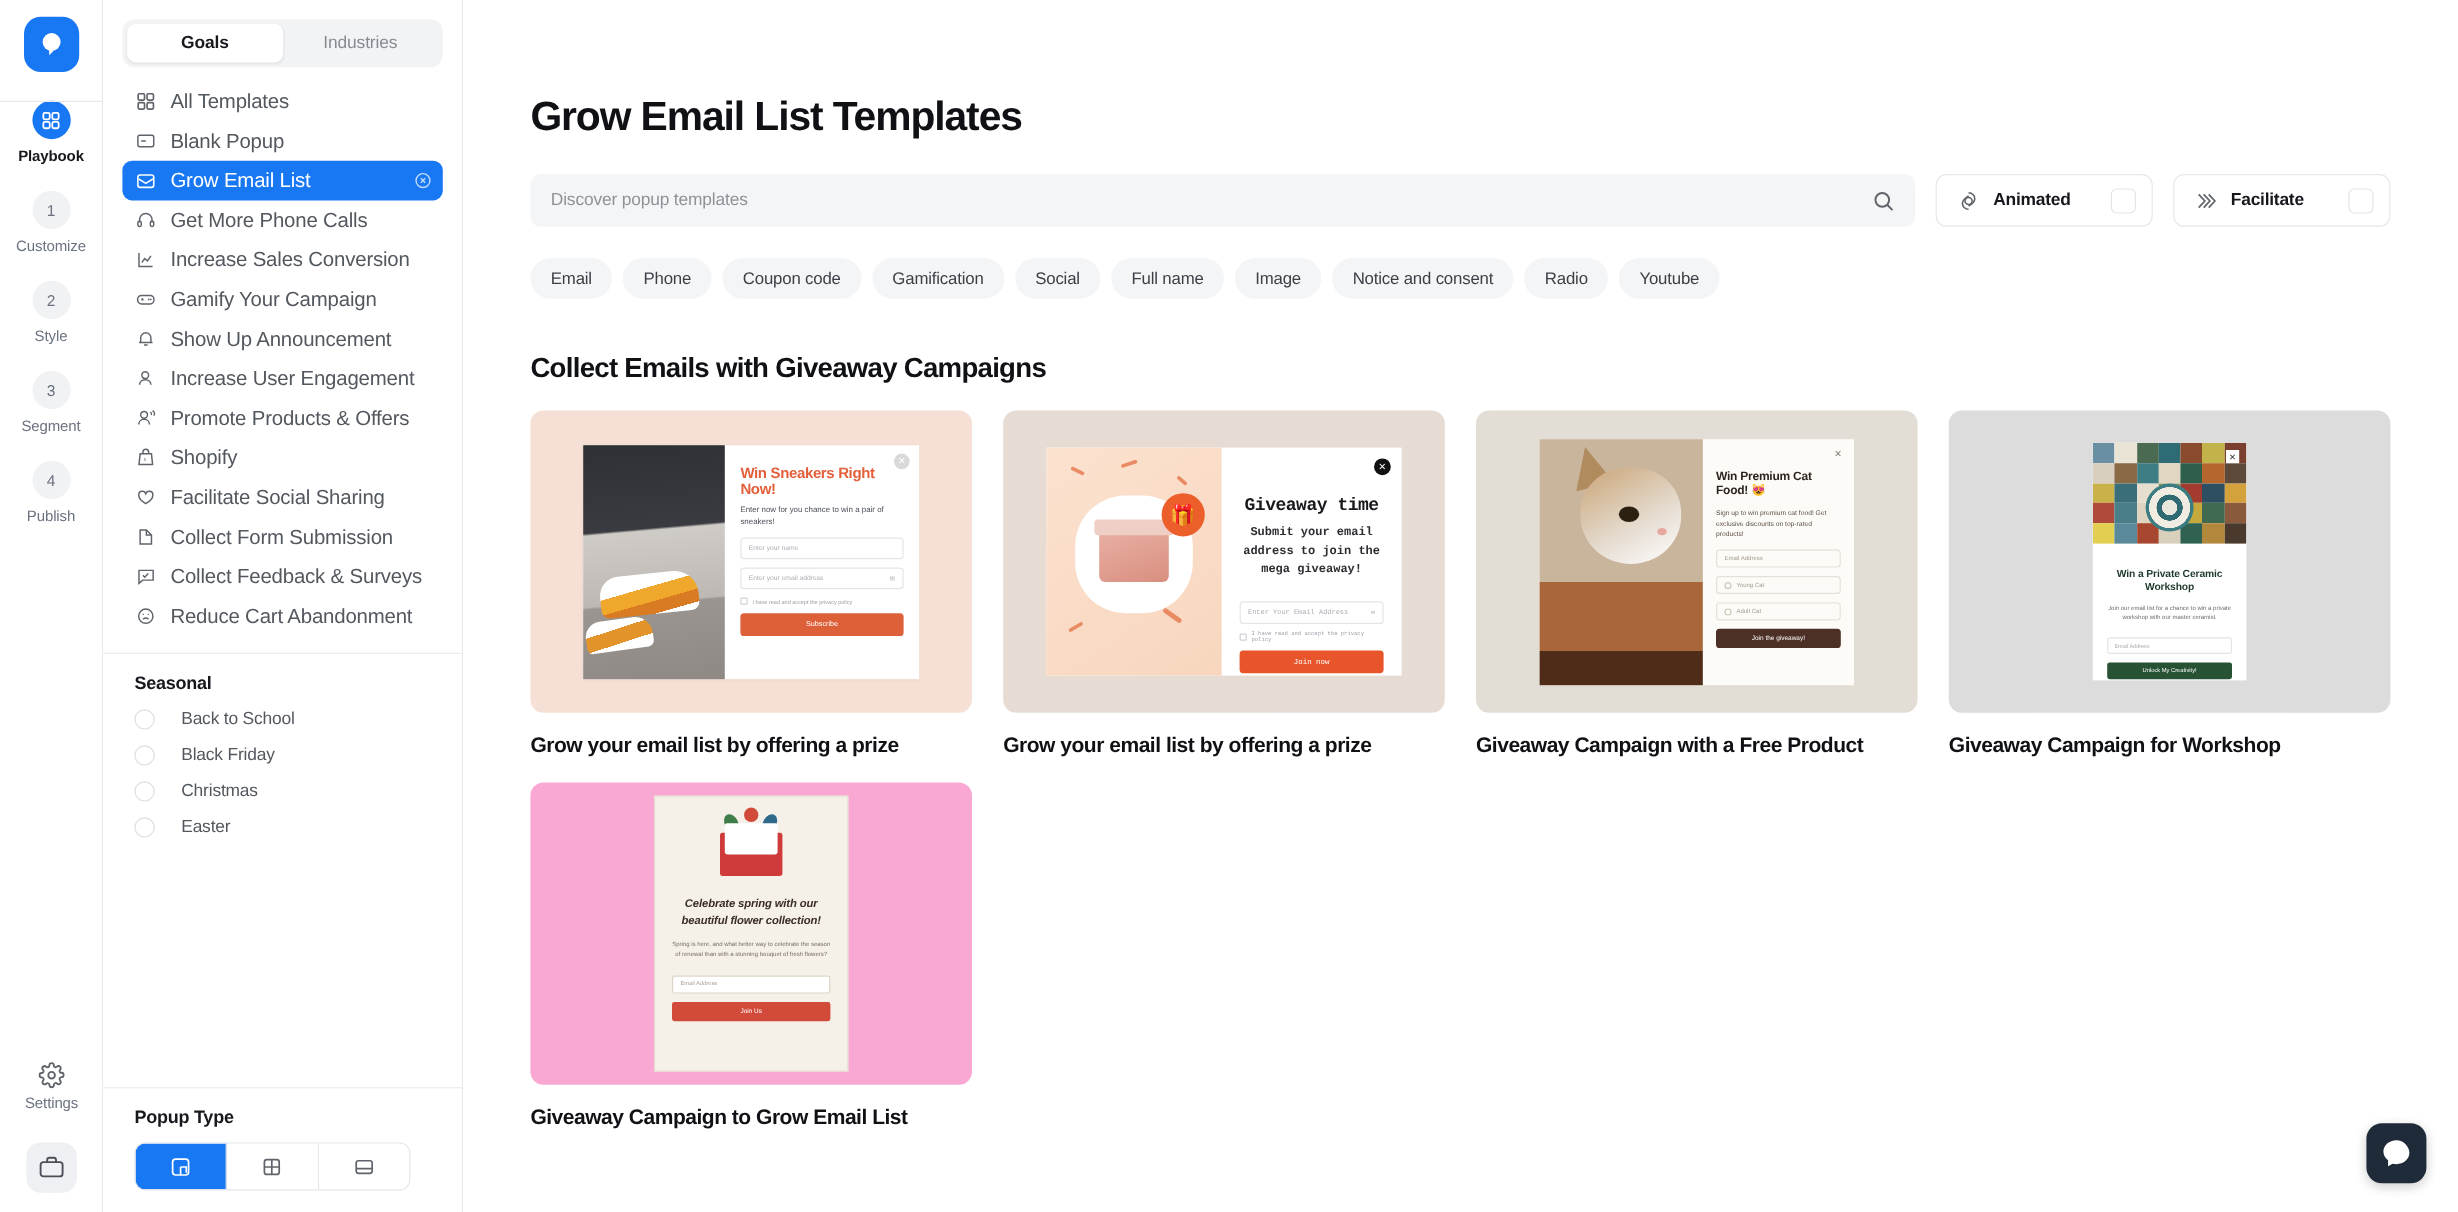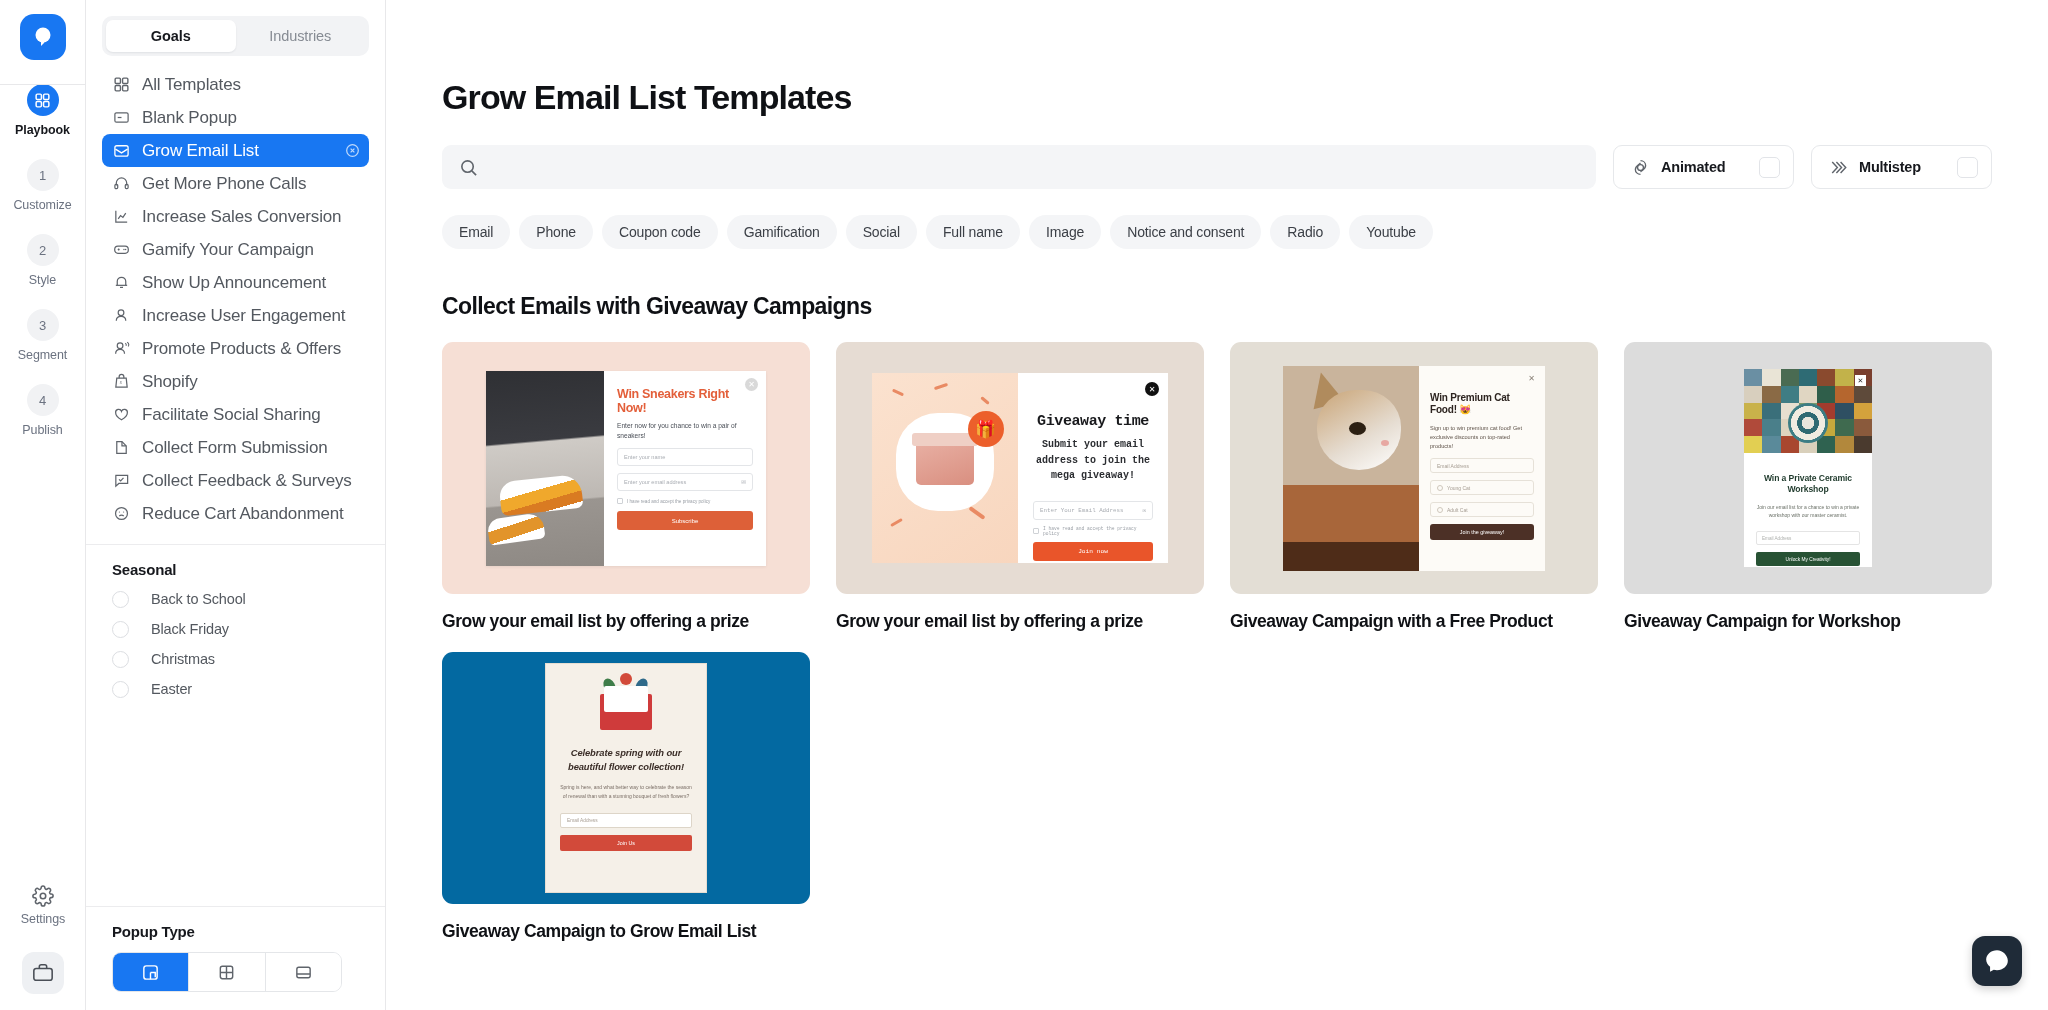--- a/index.html
+++ b/index.html
@@ -207,21 +207,21 @@
   .pop4 h4 { font-size: 8.6px; font-weight: 700; color: #1f3a2c; line-height: 1.3; letter-spacing: -0.1px;}
   .pop4 p { font-size: 5px; color: #6b7168; margin-top: 8px; line-height: 1.6; }
   .pop4 .inp { height: 14px; border: 1px solid #e4e4e4; border-radius: 2px; margin-top: 12px;
     font-size: 4.6px; color: #aeb0ad; display: flex; align-items: center; padding: 0 5px; text-align:left;}
   .pop4 .cta { height: 14px; background: #275234; border-radius: 2px; margin-top: 7px;
     display: flex; align-items: center; justify-content: center; color: #fff; font-size: 4.8px; }
   .pop4 .xbtn { position: absolute; right: 6px; top: 6px; width: 11px; height: 11px; background: #fff;
     display: flex; align-items: center; justify-content: center; font-size: 7px; color: #333; }
 
   
-  .t5 { background: #0369a1; }
+  .t5 { background: #f9a8d4; }
   .pop5 { width: 162px; height: 230px; background: #f5f0e8; border: 1px solid #e6ded2; position: relative; padding: 16px 14px 0 14px; text-align: center; }
   .pop5 .env { width: 52px; height: 44px; margin: 6px auto 0 auto; position: relative; }
   .pop5 .envbody { position: absolute; inset: 8px 0 0 0; background: #cf3b3b; border-radius: 2px; }
   .pop5 .envflap { position: absolute; left: 4px; top: 0; width: 44px; height: 26px; background: #fff; border-radius: 2px; }
   .pop5 .leaf { position: absolute; width: 11px; height: 16px; border-radius: 50% 50% 50% 50%; background: #3f7d4a; }
   .pop5 h4 { font-size: 9.4px; font-weight: 700; color: #3a2d27; margin-top: 16px; line-height: 1.45; font-style: italic; letter-spacing: -0.1px;}
   .pop5 p { font-size: 5px; color: #7a6e66; margin-top: 10px; line-height: 1.7; }
   .pop5 .inp { height: 15px; border: 1px solid #ddd5c8; background:#fff; border-radius: 2px; margin-top: 13px;
     font-size: 4.8px; color: #a89e93; display: flex; align-items: center; padding: 0 6px; text-align:left;}
   .pop5 .cta { height: 16px; background: #d24a3a; border-radius: 2px; margin-top: 7px;
@@ -510,20 +510,21 @@
     </div>
   </div>
 
   <div class="main">
     <div class="main-inner">
 
       <div class="page-title">Grow Email List Templates</div>
 
       <div class="searchrow">
         <div class="searchbox">
+          <input type="text" placeholder="Discover popup templates" style="">
           <svg class="search-ico" viewBox="0 0 20 20" fill="none" stroke="currentColor" stroke-width="1.7">
             <circle cx="9" cy="9" r="6"></circle>
               <path d="M13.5 13.5 18 18"></path>
             </svg>
         </div>
 
         <div class="togglebtn">
           <svg class="tico" viewBox="0 0 20 20" fill="none" stroke="currentColor" stroke-width="1.4">
             <path d="M10 2.8c3.2 0 5.4 2.4 5.4 5.2 0 3.4-2.9 4.6-5.4 6.6"></path>
             <path d="M10 17.2c-3.2 0-5.4-2.4-5.4-5.2 0-3.4 2.9-4.6 5.4-6.6"></path>
@@ -532,21 +533,21 @@
           <span class="tlabel">Animated</span>
           <span class="checkbox"></span>
         </div>
 
         <div class="togglebtn">
           <svg class="tico" viewBox="0 0 20 20" fill="none" stroke="currentColor" stroke-width="1.5">
             <path d="M12.2 4.2 17.6 10l-5.4 5.8"></path>
               <path d="M7.8 4.2 13.2 10l-5.4 5.8"></path>
               <path d="M3.4 4.2 8.8 10l-5.4 5.8"></path>
             </svg>
-          <span class="tlabel">Multistep</span>
+          <span class="tlabel">Facilitate</span>
           <span class="checkbox"></span>
         </div>
       </div>
 
       <div class="chips">
         <div class="chip">Email</div>
         <div class="chip">Phone</div>
         <div class="chip">Coupon code</div>
         <div class="chip">Gamification</div>
         <div class="chip">Social</div>

